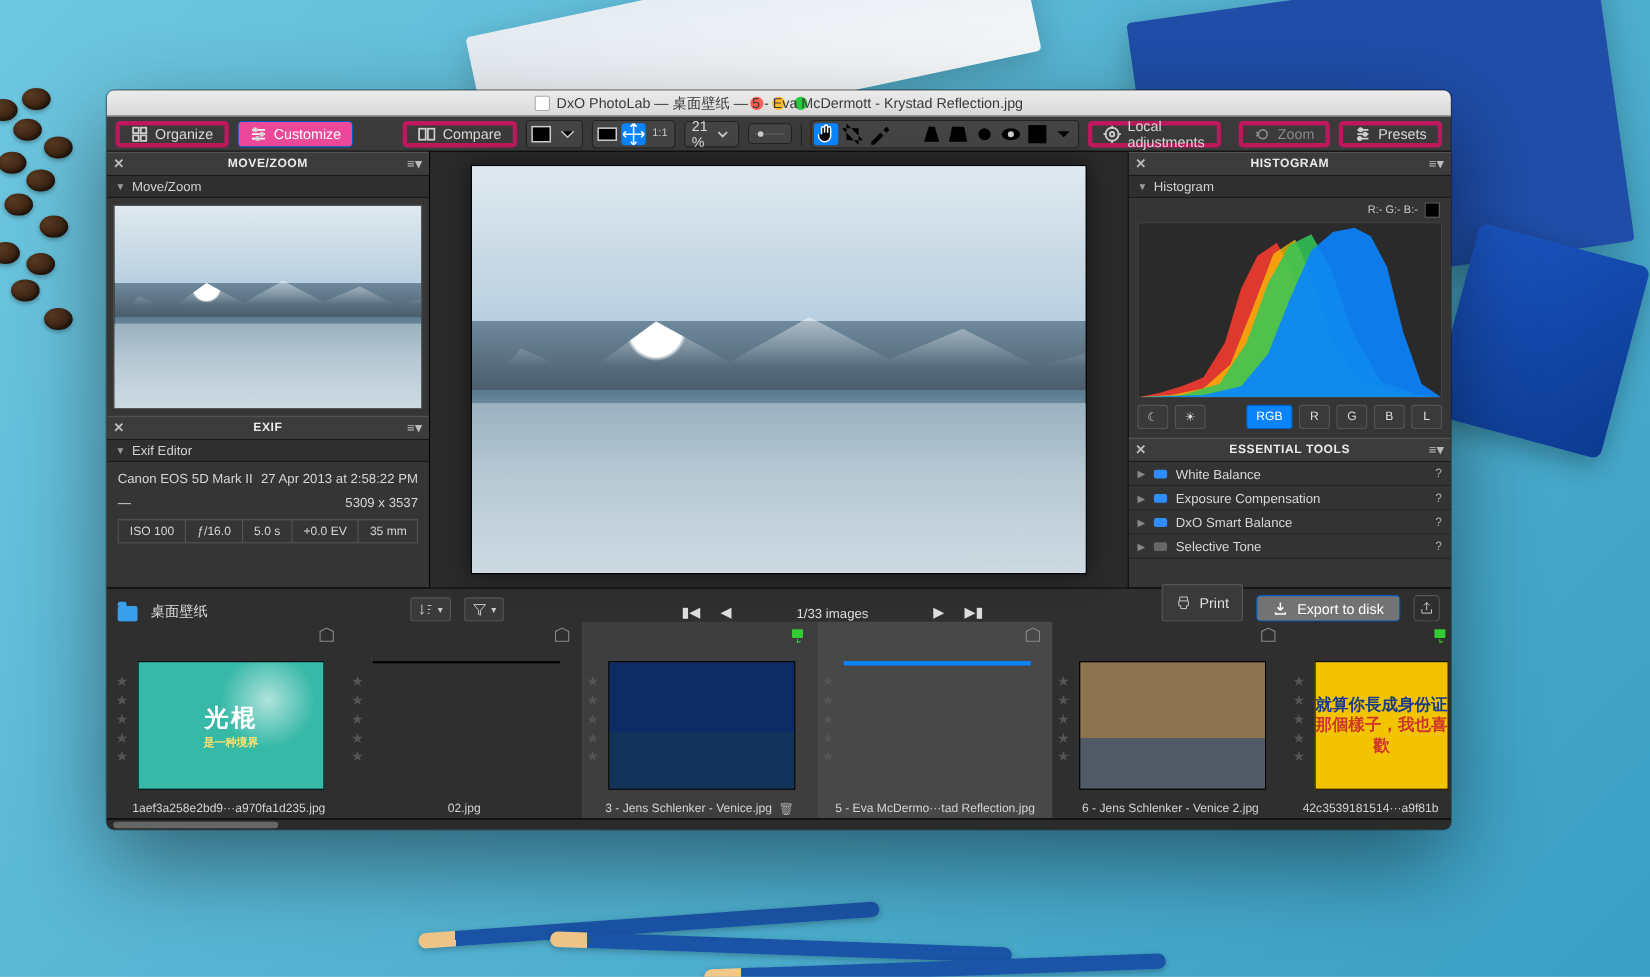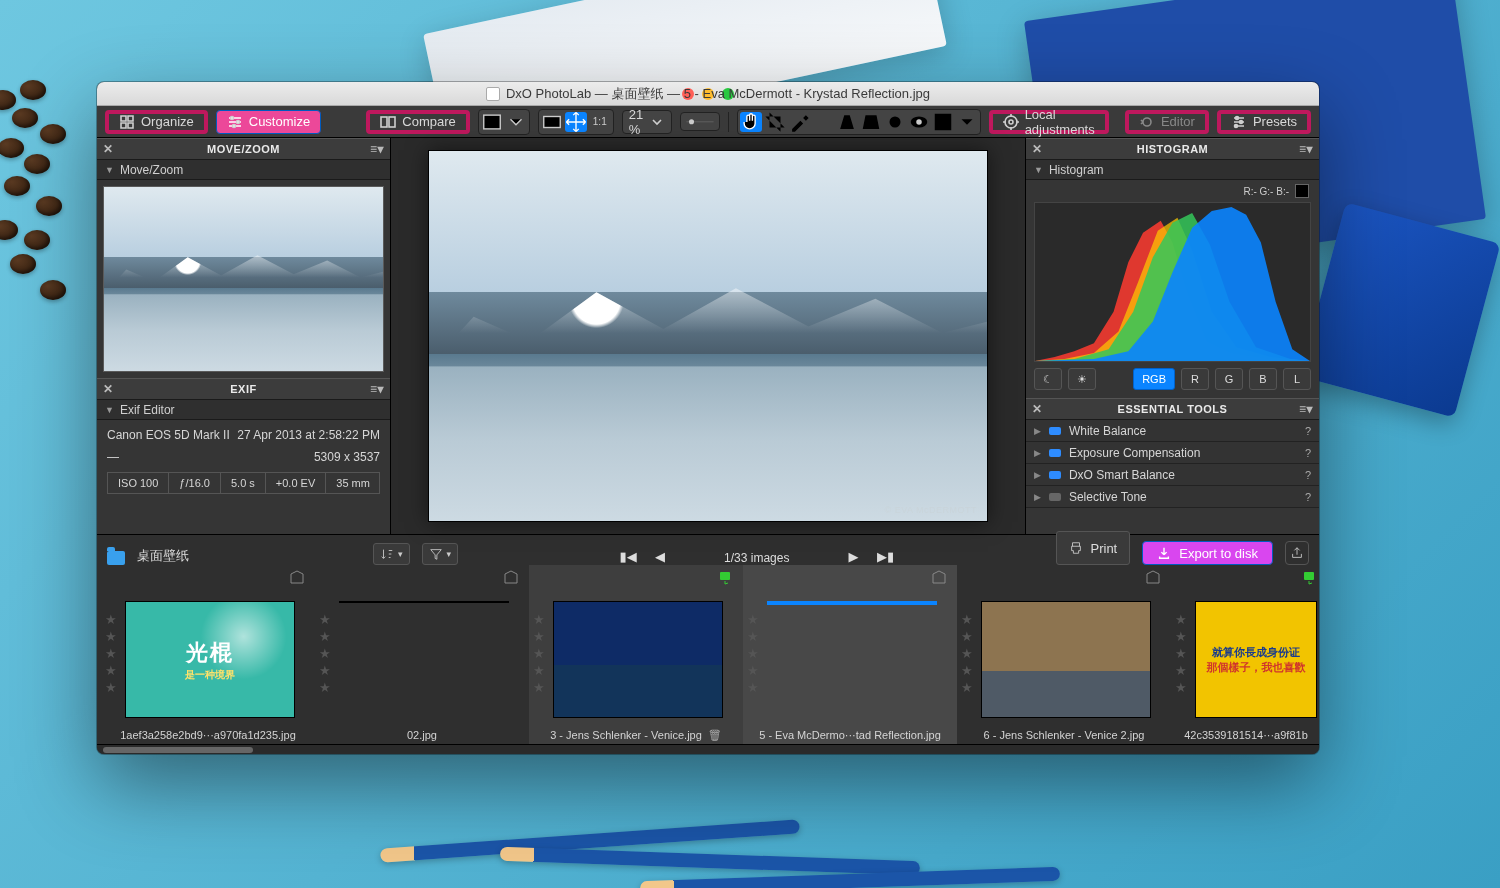--- a/index.html
+++ b/index.html
@@ -77,21 +77,21 @@
 .tool-row .chip{width:12px;height:8px;border-radius:2px;}
 .tool-row .q{position:absolute;right:8px;color:#aaa;font-size:11px;}
 
 
 .filmstrip { height:210px; background:#2f2f2f; border-top:1px solid #000; display:flex; flex-direction:column; }
 .fs-bar { height:30px; display:flex; align-items:flex-end; padding:0 10px; gap:12px; color:#ddd; font-size:13px; }
 .fs-bar .folder-ico{width:18px;height:14px;background:#39a0ed;border-radius:2px;position:relative;}
 .fs-bar .folder-ico::before{content:"";position:absolute;top:-4px;left:0;width:8px;height:4px;background:#39a0ed;border-radius:2px 2px 0 0;}
 .btnflat{display:flex;align-items:center;gap:4px;padding:0 6px;height:22px;border:1px solid #555;background:#3a3a3a;border-radius:3px;cursor:pointer;}
 .navbtn{width:20px;height:18px;display:flex;align-items:center;justify-content:center;color:#ddd;cursor:pointer;}
-.export-btn{background:#d946ef;border:1px solid #005bbf;color:#fff;height:24px;padding:0 14px;border-radius:4px;display:flex;align-items:center;gap:8px;cursor:pointer;}
+.export-btn{background:#737373;border:1px solid #005bbf;color:#fff;height:24px;padding:0 14px;border-radius:4px;display:flex;align-items:center;gap:8px;cursor:pointer;}
 .shareico{width:24px;height:24px;border:1px solid #555;border-radius:4px;display:flex;align-items:center;justify-content:center;color:#ddd;cursor:pointer;}
 
 .fs-thumbs { flex:1; display:flex; overflow:hidden; padding:0 4px; }
 .fcell { width:214px; flex:none; display:flex; flex-direction:column; background:#2f2f2f; position:relative;}
 .fcell.selected{background:#3e3e3e;}
 .fcell.focused{background:#484848;}
 .fcell .badge{position:absolute;top:4px;right:10px;width:16px;height:16px;}
 .fcell .stars{position:absolute;left:4px;top:48px;display:flex;flex-direction:column;gap:4px;color:#555;font-size:13px;}
 .fcell .stars span{line-height:1;}
 .fcell .tlabel{height:18px;font-size:11px;color:#d4d4d4;text-align:center;display:flex;align-items:center;justify-content:center;gap:6px;}
@@ -104,21 +104,21 @@
 .t1{background:radial-gradient(circle at 70% 30%,rgba(255,255,255,.6),transparent 30%),#37b9a8;}
 .t1 .cap{position:absolute;inset:0;display:flex;flex-direction:column;align-items:center;justify-content:center;color:#fff;font-weight:700;}
 .t1 .cap .big{font-size:22px;letter-spacing:2px;}
 .t1 .cap .sm{font-size:10px;color:#ffe26a;}
 .t2{background:linear-gradient(#7fb7ef 0 40%,#7ec850 40% 100%);position:relative;}
 .t2::after{content:"";position:absolute;left:10%;right:20%;bottom:0;height:40%;background:radial-gradient(circle at 40% 30%,#2d6b1f 0 18%,transparent 19%);}
 .t3{background:linear-gradient(#0e2b66 0 55%,#12345a 55% 100%);}
 .t4{position:relative;}
 .t5{background:linear-gradient(#8d7450 0 60%,#4f5a66 60% 100%);}
 .t6{background:#f2c400;}
-.t6 .cap{position:absolute;inset:0;display:flex;flex-direction:column;align-items:center;justify-content:center;color:#1a3b8c;font-size:11px;font-weight:700;text-align:center;}
+.t6 .cap{position:absolute;inset:0;display:flex;flex-direction:column;align-items:center;justify-content:center;color:#1a3b8c;font-size:15px;font-weight:700;text-align:center;}
 
 
 .winscroll{height:10px;background:#2a2a2a;position:relative;border-top:1px solid #000;}
 .winscroll .track{position:absolute;left:6px;top:2px;height:6px;width:150px;background:#666;border-radius:3px;}
 
 .sep{width:1px;height:20px;background:#222;}
 </style>
 </head>
 <body>
 
@@ -299,21 +299,21 @@
       <span>Local adjustments</span>
     </div>
     <div class="spacer"></div>
 
     <div class="tbtn flat" style="color:#888">
       <span class="icn">
           <svg viewBox="0 0 16 16">
             <path d="M4 8a4 4 0 118 0 4 4 0 01-8 0zM4 8l-2-2M4 8l-2 2" stroke="#888"></path>
           </svg>
         </span>
-      <span>Editor</span>
+      <span>Zoom</span>
     </div>
     <div class="tbtn flat">
       <span class="icn">
           <svg viewBox="0 0 16 16">
             <path d="M3 4h10M3 8h10M3 12h10"></path>
             <circle cx="6" cy="4" r="1.5" fill="#ccc"></circle>
             <circle cx="10" cy="8" r="1.5" fill="#ccc"></circle>
             <circle cx="5" cy="12" r="1.5" fill="#ccc"></circle>
           </svg>
         </span>

